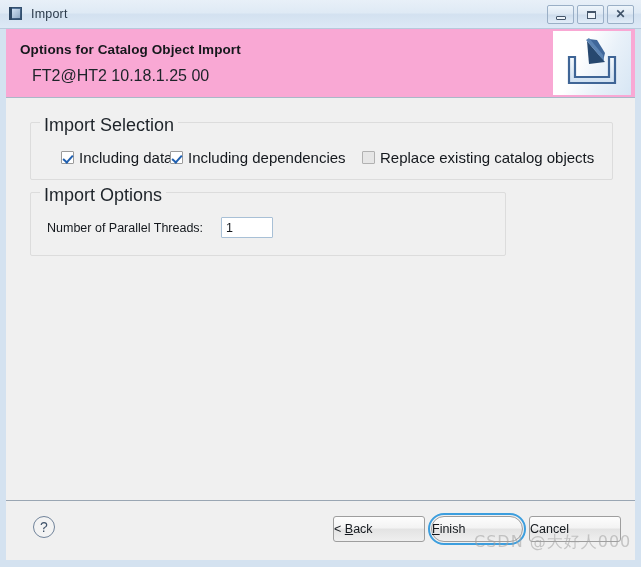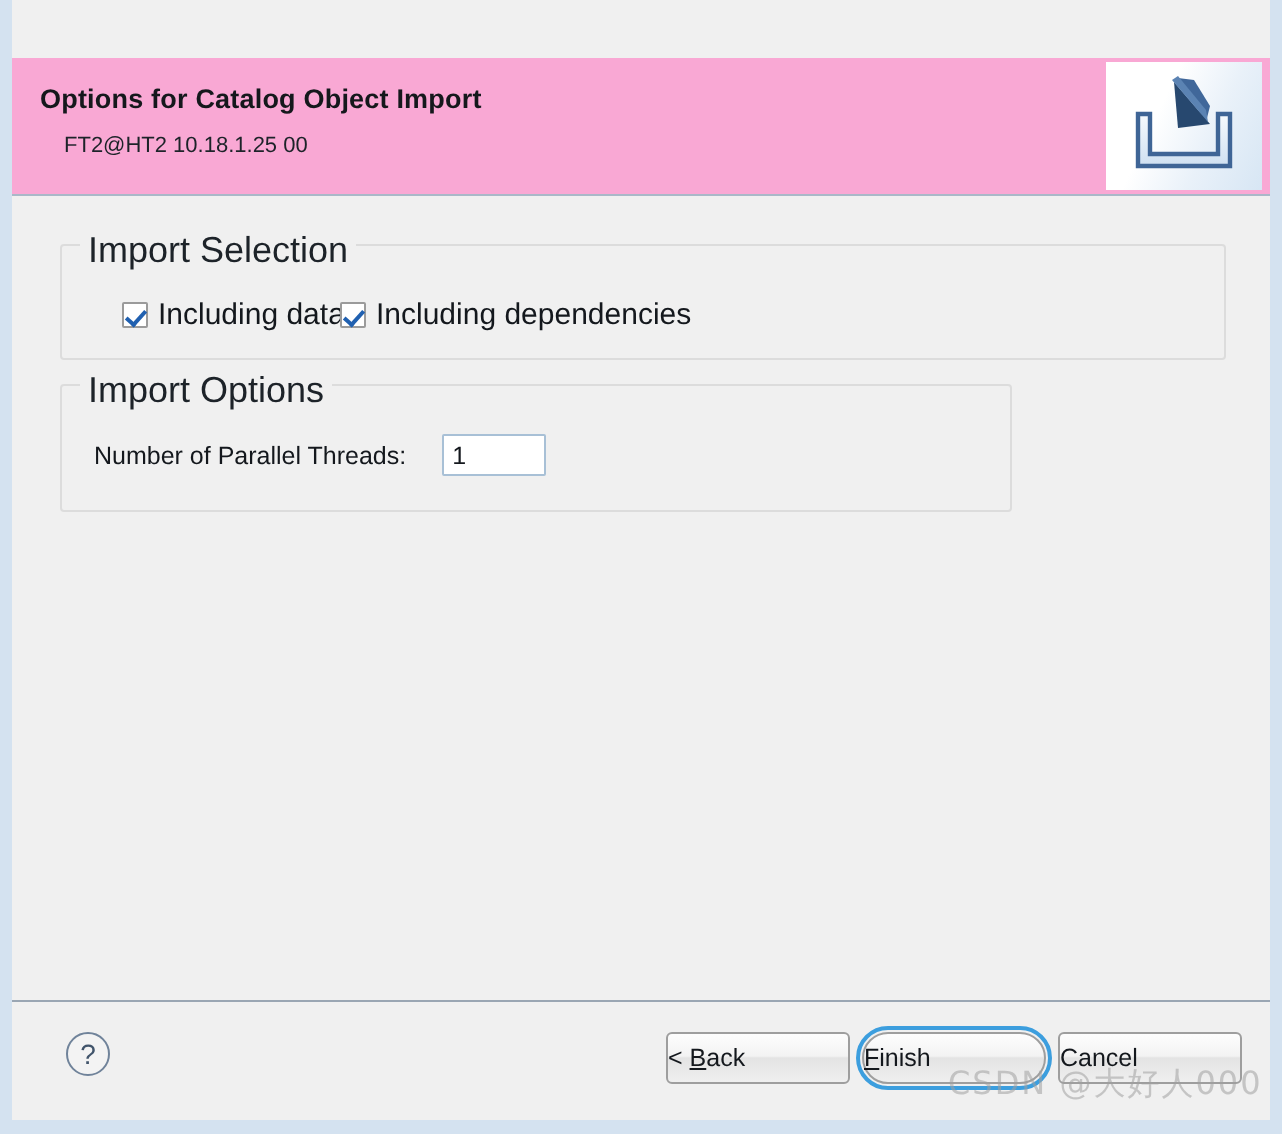--- a/index.html
+++ b/index.html
@@ -132,21 +132,21 @@
     top: 13px;
     font-size: 13.5px;
     font-weight: bold;
     color: #15181c;
     letter-spacing: 0.1px;
   }
   .header-sub {
     position: absolute;
     left: 26px;
     top: 38px;
-    font-size: 11px;
+    font-size: 16px;
     color: #1d2329;
   }
   .header-art {
     position: absolute;
     right: 4px;
     top: 2px;
     width: 78px;
     height: 64px;
     background: linear-gradient(115deg, #ffffff 0%, #ffffff 35%, #e9f1f9 65%, #d7e6f4 100%);
   }
@@ -310,20 +310,40 @@
     pointer-events: none;
     white-space: nowrap;
     font-family: "DejaVu Sans", sans-serif;
   }
 </style>
 </head>
 <body>
 
 <div class="window">
 
+  <div class="titlebar">
+    <div class="title-icon">
+      <div class="ti-outer"></div>
+      <div class="ti-inner"></div>
+      <div class="ti-bar"></div>
+    </div>
+    <div class="title-text">Import</div>
+
+    <div class="win-controls">
+      <div class="win-btn">
+        <div class="glyph-min"></div>
+      </div>
+      <div class="win-btn">
+        <div class="glyph-max"></div>
+      </div>
+      <div class="win-btn">
+        <div class="glyph-close">✕</div>
+      </div>
+    </div>
+  </div>
 
   <div class="header">
     <div class="header-title">Options for Catalog Object Import</div>
     <div class="header-sub">FT2@HT2 10.18.1.25 00</div>
     <div class="header-art">
       <svg width="78" height="64" viewBox="0 0 78 64">
         <defs>
           <linearGradient id="gmet" x1="0" y1="0" x2="0" y2="1">
             <stop offset="0%" stop-color="#9ebbd8"></stop>
             <stop offset="45%" stop-color="#4a74a5"></stop>
@@ -353,20 +373,24 @@
       <label class="checkrow" style="left:30px;">
         <span class="cb on"></span>
         <span>Including data</span>
       </label>
 
       <label class="checkrow" style="left:139px;">
         <span class="cb on"></span>
         <span>Including dependencies</span>
       </label>
 
+      <label class="checkrow" style="left:331px;">
+        <span class="cb off"></span>
+        <span>Replace existing catalog objects</span>
+      </label>
     </div>
 
     <div class="groupbox" id="gb-options">
       <div class="gb-legend">Import Options</div>
 
       <div class="field-row">
         <span class="field-label">Number of Parallel Threads:</span>
         <input class="text-input" type="text" value="1" style="">
       </div>
     </div>

